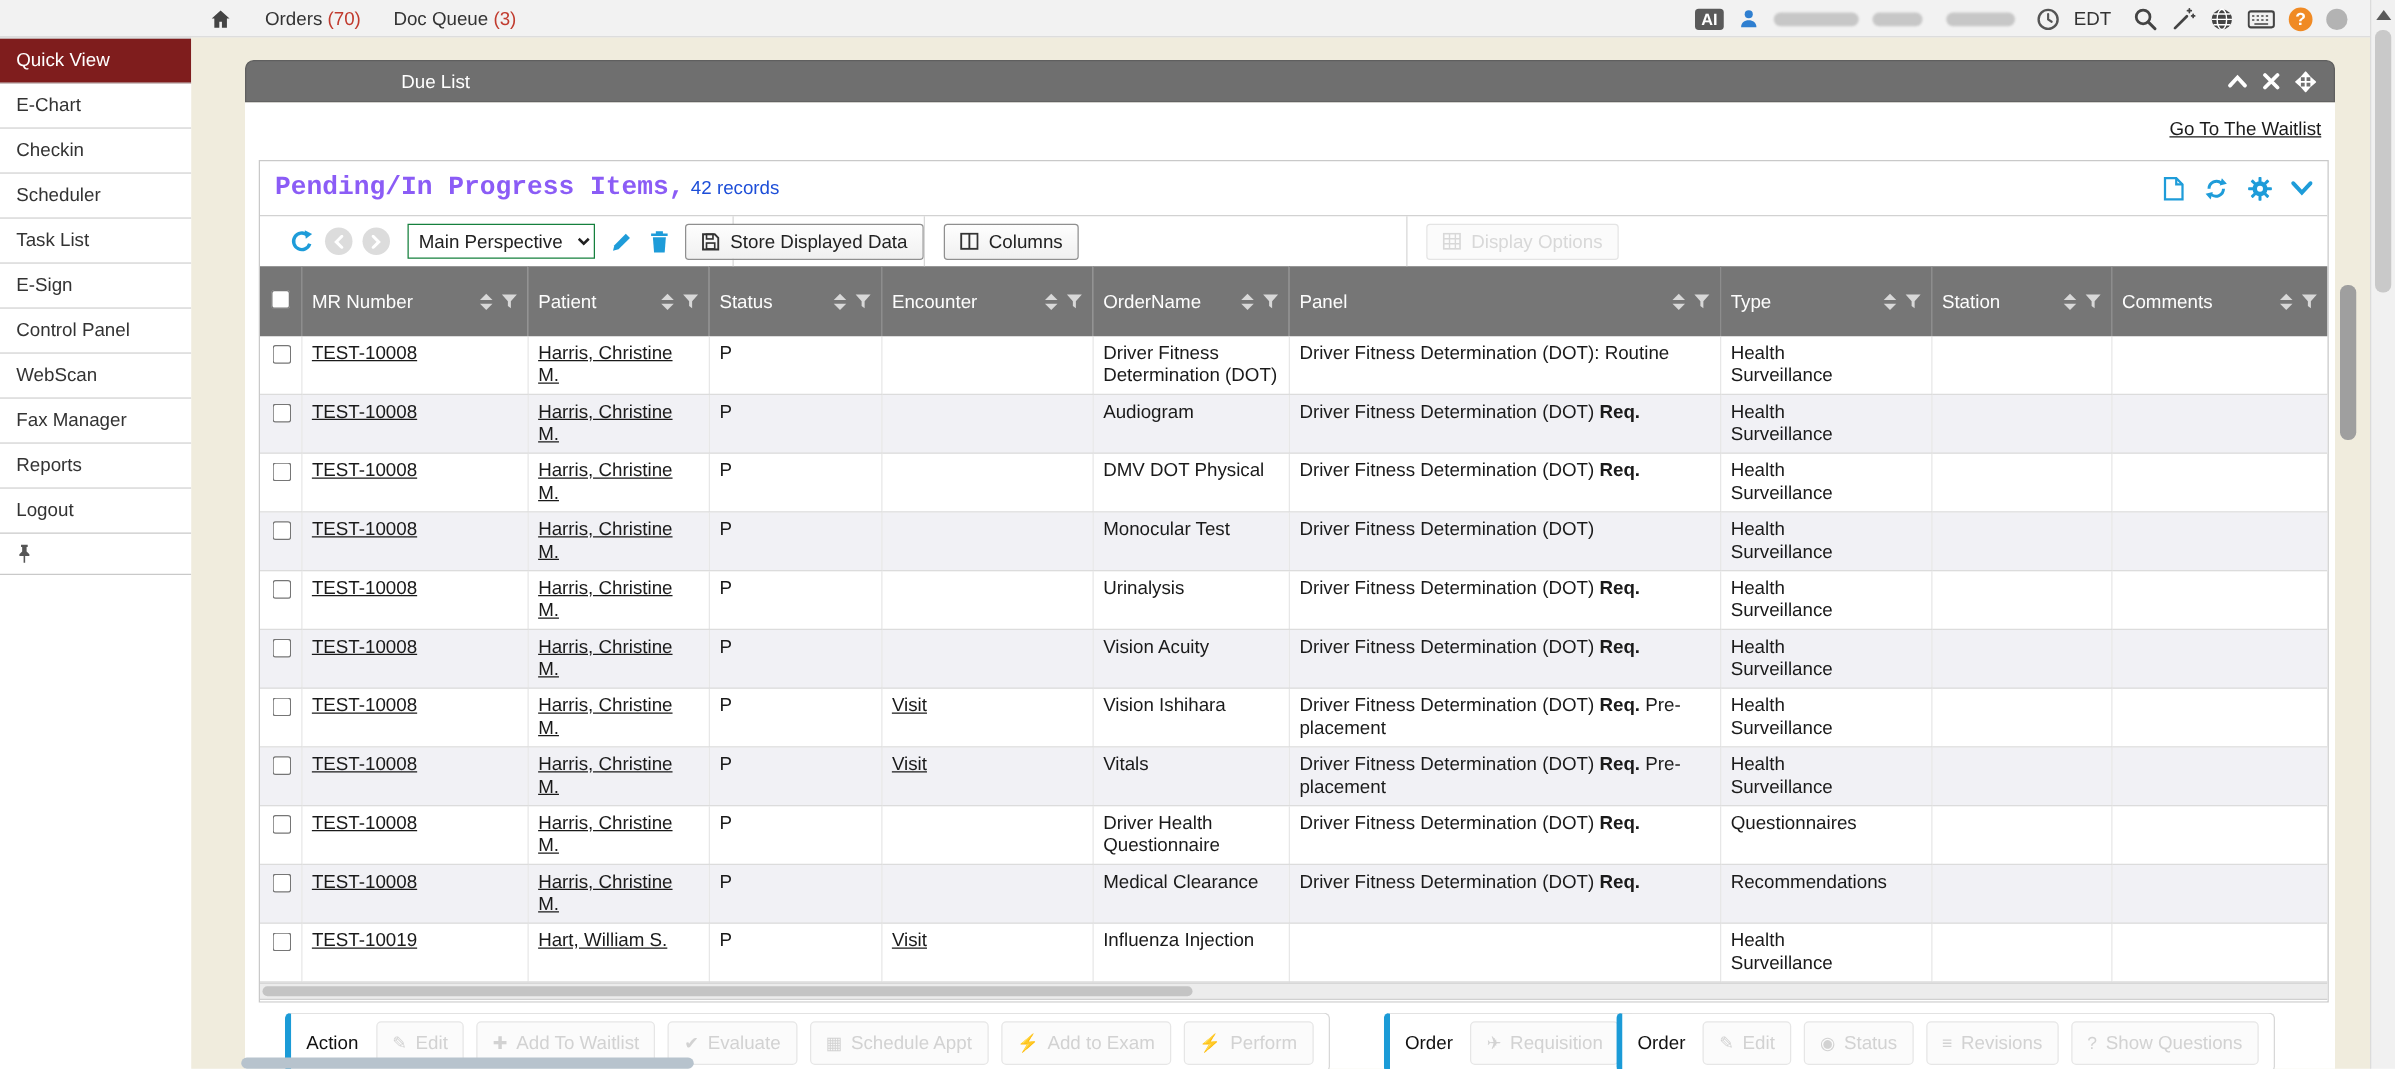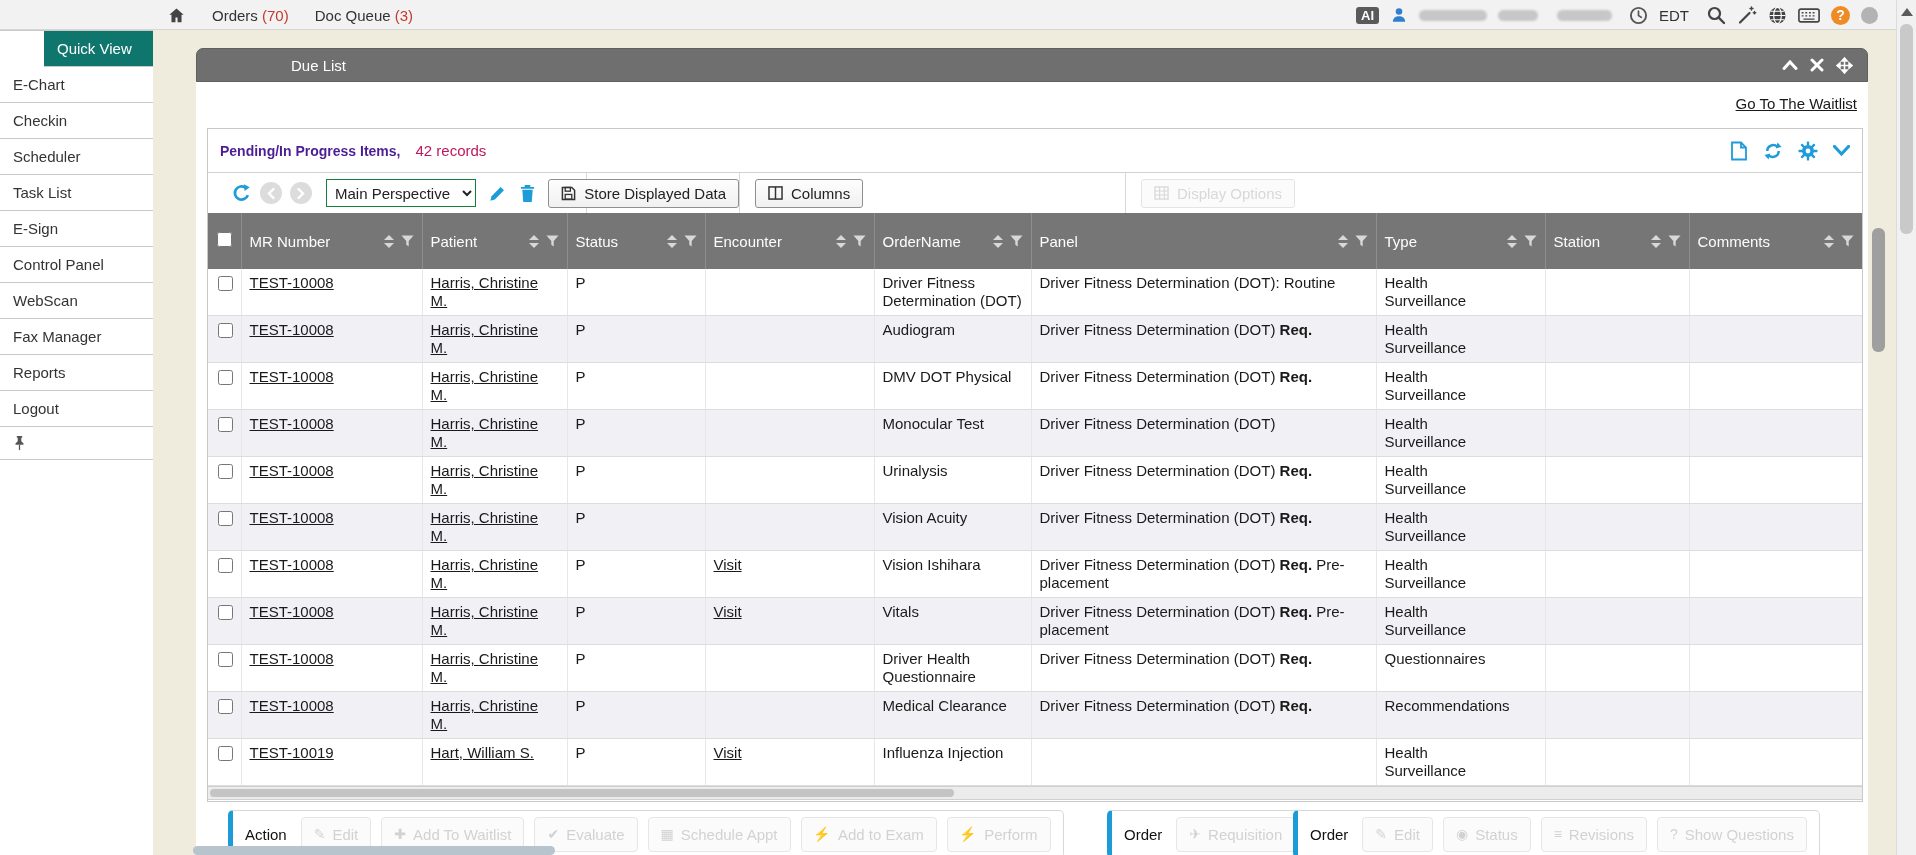--- a/index.html
+++ b/index.html
@@ -21,38 +21,38 @@
   .tb-icon { display:flex; align-items:center; }
 
   
   .sidebar { position:absolute; top:30px; left:0; width:153px; height:825px; background:#fff; }
   .logo { height:48px; display:flex; align-items:center; padding-left:8px; }
   .logo-text { margin-left:6px; font-size:15px; letter-spacing:-0.2px; }
   .logo-pre { color:#a4a9ae; }
   .logo-suf { color:#6f757a; font-weight:bold; }
   .menu { border-top:1px solid #c9c9c9; }
   .menu-item { height:36px; line-height:36px; padding-left:13px; border-bottom:1px solid #c9c9c9; color:#333; cursor:pointer; background:#fff; }
-  .menu-item.active { background:#0f766e; color:#fff;margin-left:44px; }
+  .menu-item.active { background:#7f1d1d; color:#fff; }
   .pin-row { height:33px; border-bottom:1px solid #c9c9c9; display:flex; align-items:center; padding-left:13px; }
 
   
   .content { position:absolute; top:30px; left:153px; width:1743px; height:825px; background:#f0ecdd; }
   .widget { position:absolute; left:43px; top:18px; width:1672px; height:807px; }
-  .widget-header { height:34px; background:#6f6f6f; border:1px solid #5f5f5f; border-radius:7px 7px 0 0; display:flex; align-items:center; color:#fff; }
+  .widget-header { height:34px; background:#6f6f6f; border:1px solid #5f5f5f; border-radius:7px 7px 0 0; display:flex; align-items:center; color:#fff;padding-left:30px; }
   .widget-title { margin-left:94px; font-size:15px; }
   .widget-header-icons { margin-left:auto; margin-right:14px; display:flex; gap:12px; align-items:center; }
   .widget-header-icons svg { cursor:pointer; display:block; }
   .widget-body { position:absolute; top:34px; left:0; right:0; height:773px; background:#fff; }
   .waitlist-link { position:absolute; top:13px; right:11px; font-size:15px; }
 
   
   .panel { position:absolute; left:11px; top:46px; width:1656px; height:674px; border:1px solid #c9c9c9; background:#fff; overflow:hidden; }
   .panel-title-row { height:44px; display:flex; align-items:center; padding:0 12px; border-bottom:1px solid #d2d2d2; }
-  .panel-title { font-weight:bold; color:#4c1d95; font-size:14px; }
-  .panel-records { color:#be185d; margin-left:15px; }
+  .panel-title { font-weight:bold; color:#8b5cf6; font-size:21px;font-family:Liberation Mono, monospace; }
+  .panel-records { color:#1d4ed8; margin-left:5px; }
   .panel-title-icons { margin-left:auto; display:flex; gap:15px; align-items:center; color:#1e9cd9; }
   .panel-title-icons svg { cursor:pointer; display:block; }
 
   .toolbar { height:40px; display:flex; align-items:center; }
   .tb-group { display:flex; align-items:center; height:100%; }
   .tb-sep { border-left:1px solid #d8d8d8; height:100%; }
   .undo-btn { margin-left:23px; cursor:pointer; display:flex; }
   .circle-btn { width:22px; height:22px; border-radius:50%; background:#dcdcdc; display:flex; align-items:center; justify-content:center; margin-left:8px; }
   .perspective-select { margin-left:14px; height:28px; width:150px; font-size:15px; font-family:"Liberation Sans",sans-serif; border:1px solid #15803d; background:#fff; color:#222; padding:0 4px; }
   .tb-mini-icon { margin-left:12px; cursor:pointer; display:flex; }

